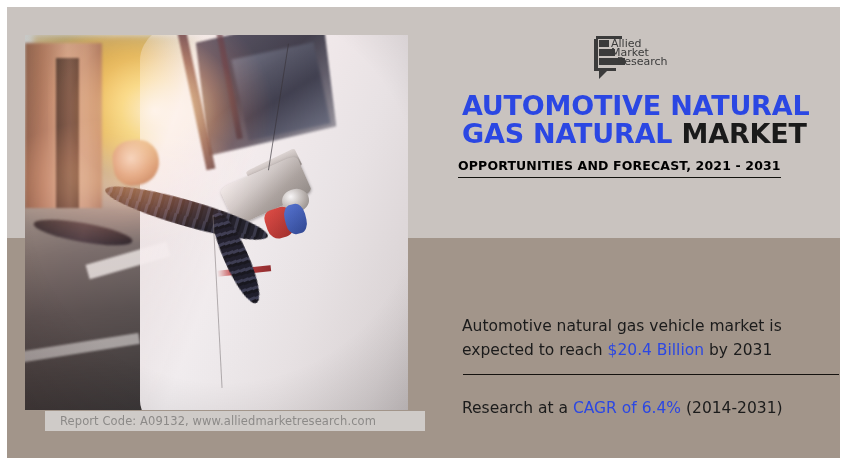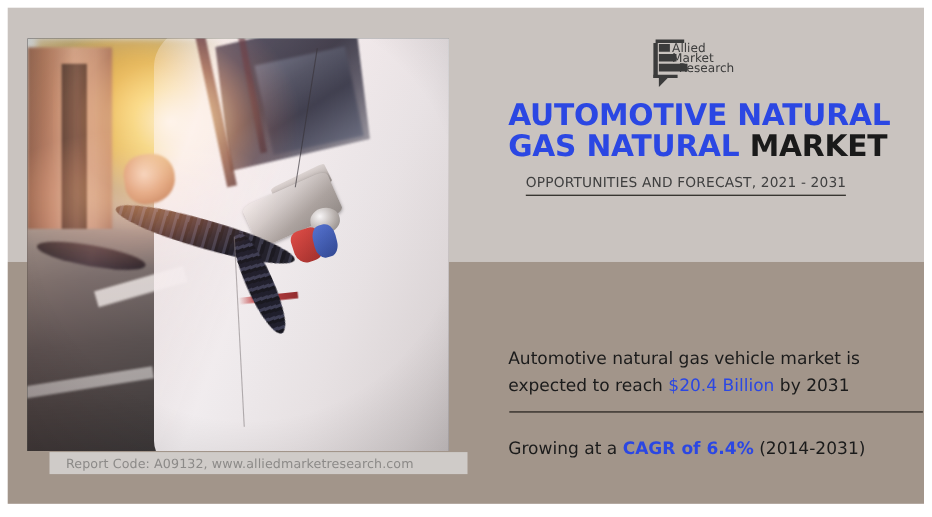--- a/index.html
+++ b/index.html
@@ -411,25 +411,25 @@
     font-size: 27px;
     font-weight: bold;
     line-height: 28px;
     letter-spacing: -0.2px;
     color: #1a1a1a;
   }
   .title .hl { color: #2b47e3; }
 
   .subtitle {
     position: absolute;
-    left: 478px;
+    left: 458px;
     top: 158px;
     font-size: 12.5px;
-    font-weight: normal;
-    color: #404040;
+    font-weight: bold;
+    color: #000000;
     letter-spacing: .15px;
     padding-bottom: 4px;
     border-bottom: 1.6px solid #14140f;
     display: inline-block;
     white-space: nowrap;
   }
 
   .stat1 {
     position: absolute;
     left: 462px;
@@ -453,21 +453,21 @@
   .stat2 {
     position: absolute;
     left: 462px;
     top: 396px;
     width: 370px;
     font-size: 15.5px;
     line-height: 24px;
     color: #1b1b1b;
     white-space: nowrap;
   }
-  .stat2 .hl { color: #2b47e3; font-weight: bold; }
+  .stat2 .hl { color: #2b47e3; font-weight: normal; }
 </style>
 </head>
 <body>
 
 <div id="poster">
 
   <div class="band-top"></div>
   <div class="band-bottom"></div>
 
   <div class="photo-wrap">
@@ -531,16 +531,16 @@
 
   <div class="subtitle">OPPORTUNITIES AND FORECAST, 2021 - 2031</div>
 
   <div class="stat1">
     <span>Automotive natural gas vehicle market is expected to reach </span><span class="hl">$20.4 Billion</span><span> by 2031</span>
   </div>
 
   <div class="divider"></div>
 
   <div class="stat2">
-    <span>Growing at a </span><span class="hl">CAGR of 6.4%</span><span> (2014-2031)</span>
+    <span>Research at a </span><span class="hl">CAGR of 6.4%</span><span> (2014-2031)</span>
   </div>
 
 </div>
 
 </body></html>

